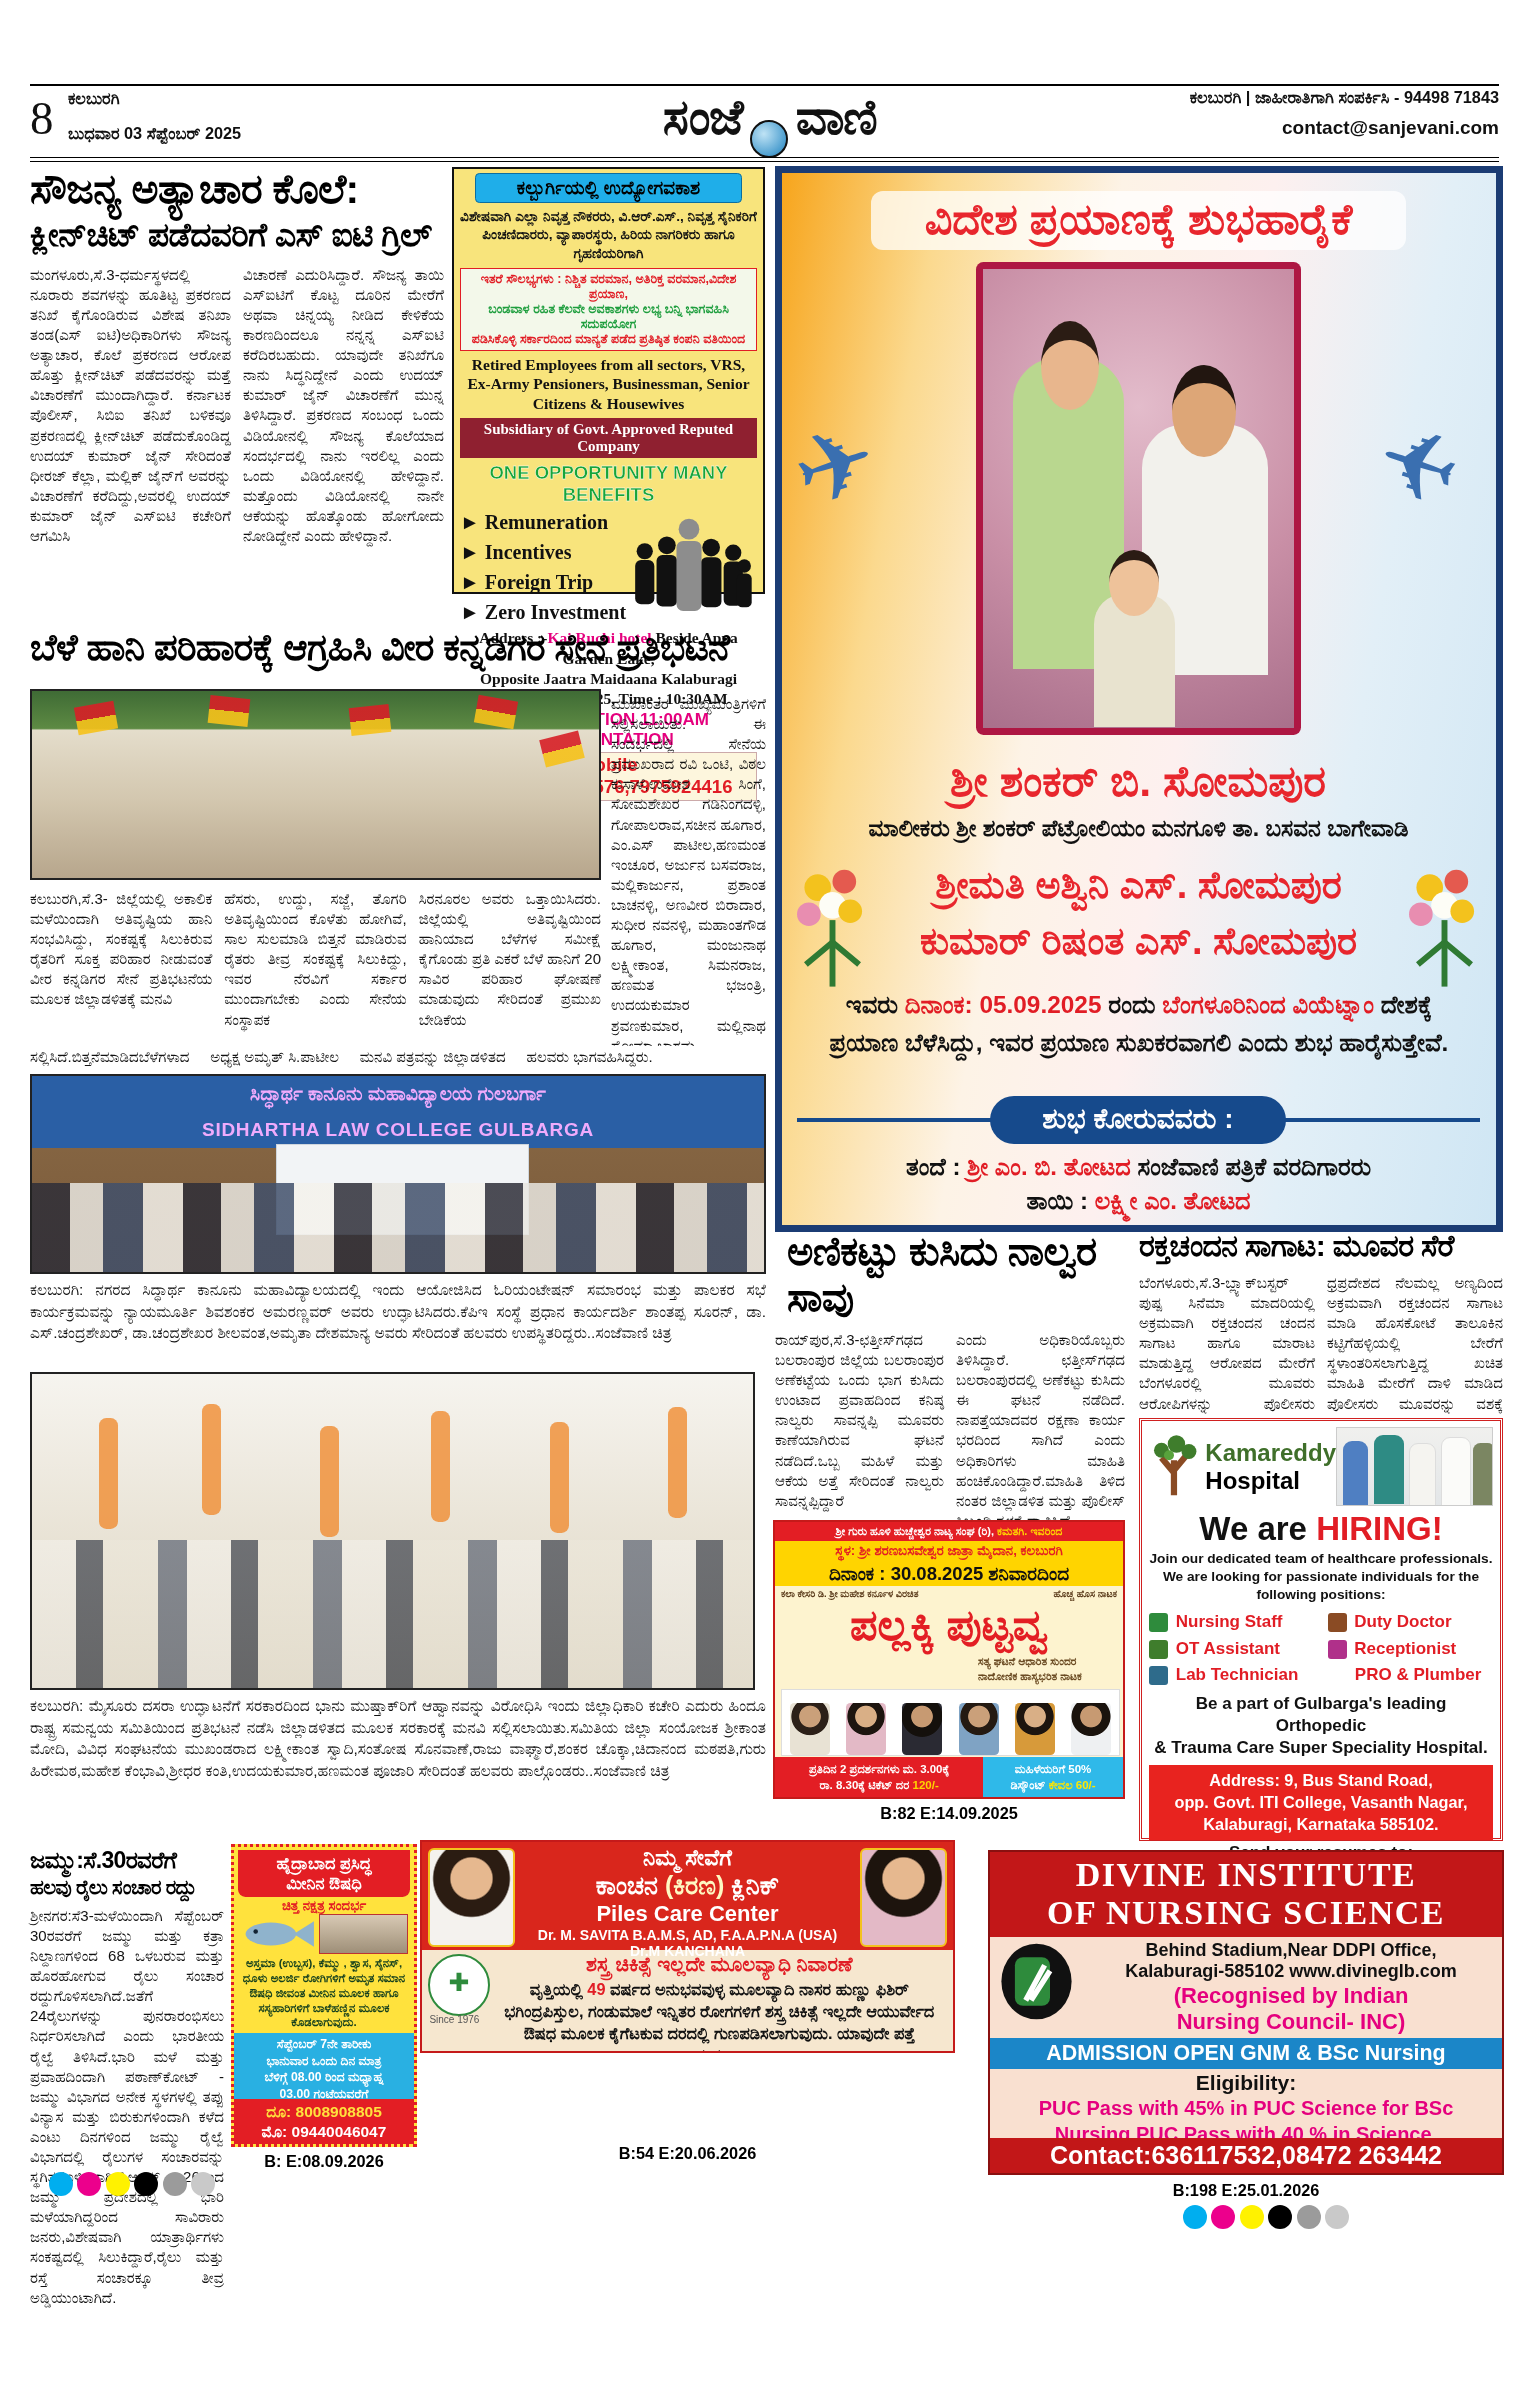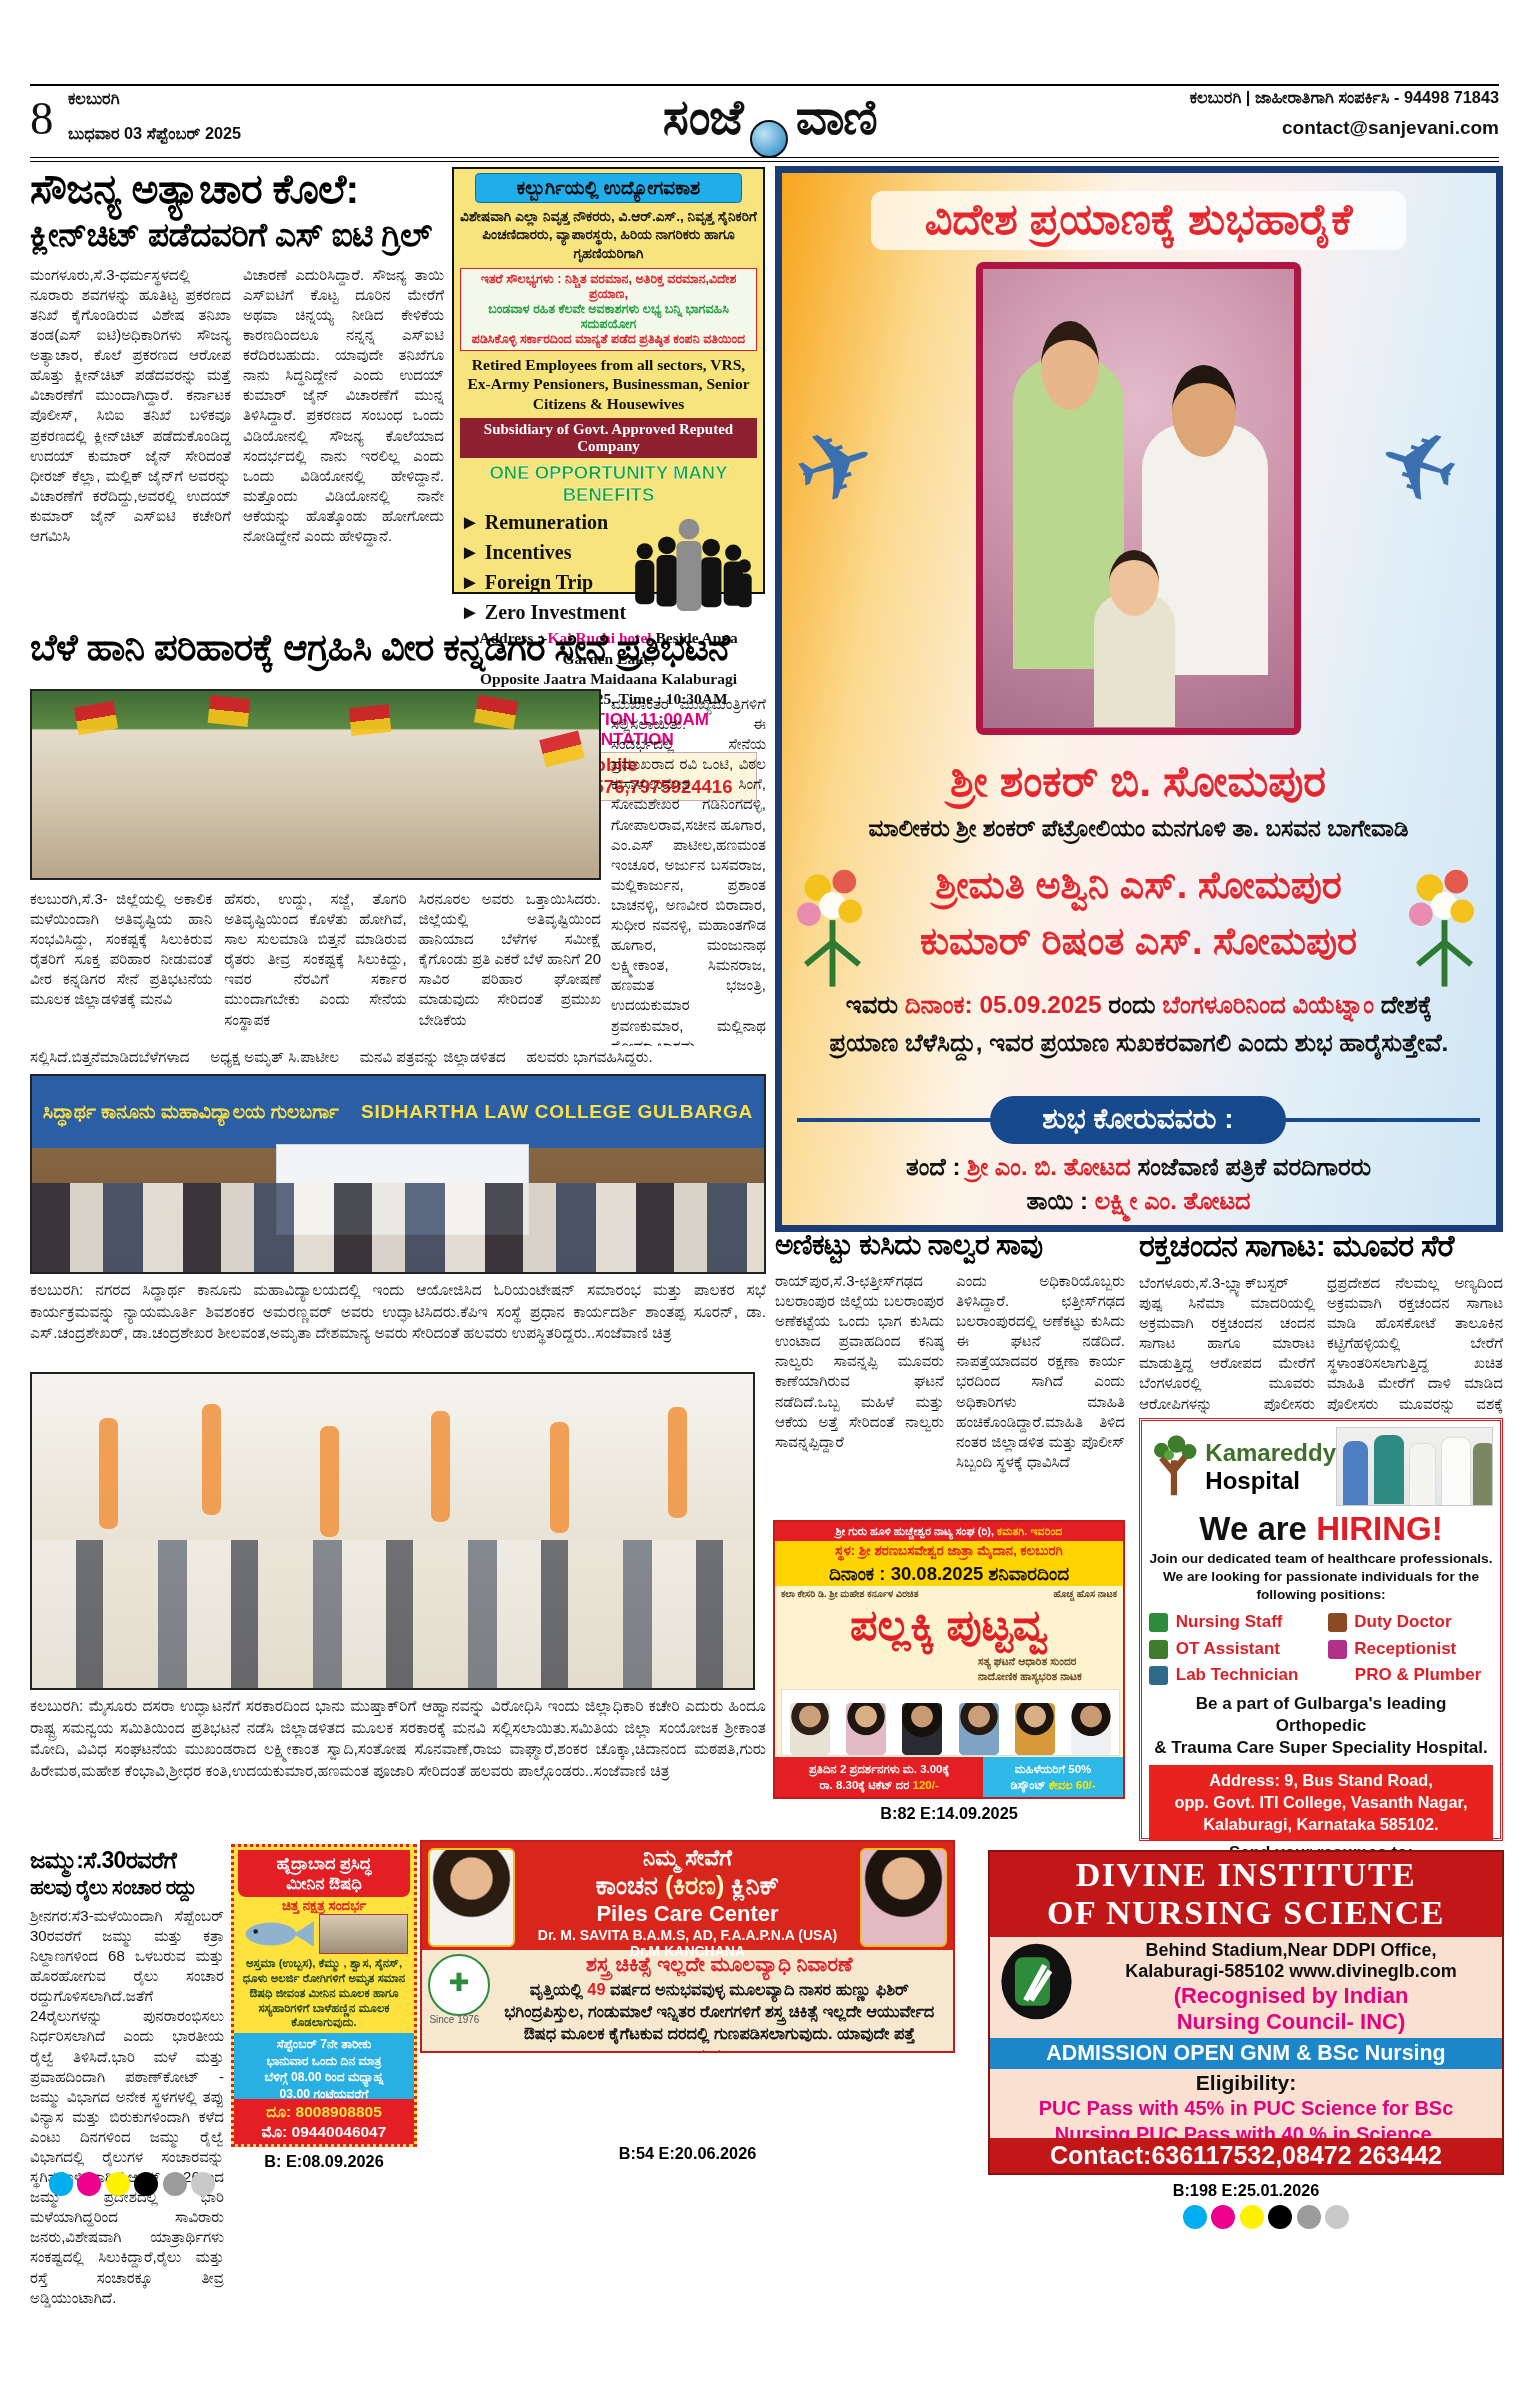--- a/index.html
+++ b/index.html
@@ -168,42 +168,42 @@
   </div>
   <div class="abs kn body-txt" style="left:611px;top:694px;width:155px;height:352px;overflow:hidden;">ಮುಖಾಂತರ ಮುಖ್ಯಮಂತ್ರಿಗಳಿಗೆ ಸಲ್ಲಿಸಲಾಯಿತು. ಈ ಸಂದರ್ಭದಲ್ಲಿ ಸೇನೆಯ ಪ್ರಮುಖರಾದ ರವಿ ಒಂಟಿ, ವಿಠಲ ಕುಸಾಳೆ,ಉಮೇಶ ಸಿಂಗೆ, ಸೋಮಶೇಖರ ಗಡಿನಿಂಗದಳ್ಳಿ, ಗೋಪಾಲರಾವ,ಸಚೀನ ಹೂಗಾರ, ಎಂ.ಎಸ್ ಪಾಟೀಲ,ಹಣಮಂತ ಇಂಚೂರ, ಅರ್ಜುನ ಬಸವರಾಜ, ಮಲ್ಲಿಕಾರ್ಜುನ, ಪ್ರಶಾಂತ ಬಾಚನಳ್ಳಿ, ಅಣವೀರ ಬಿರಾದಾರ, ಸುಧೀರ ನವನಳ್ಳಿ, ಮಹಾಂತಗೌಡ ಹೂಗಾರ, ಮಂಜುನಾಥ ಲಕ್ಷ್ಮೀಕಾಂತ, ಸಿಮನರಾಜ, ಹಣಮತ ಭಜಂತ್ರಿ, ಉದಯಕುಮಾರ ಶ್ರವಣಕುಮಾರ, ಮಲ್ಲಿನಾಥ ಸೋಮಾ,ಭಾಗಮ್ಮ ಚೌಧರಿ.ಗೌಸಮಿಯಾ,ಆರೀಫ್, ರಜನಿಕಾಂತ,ಅಶೇಕ ಸೇರಿದಂತೆ ಹಲವರು ಭಾಗವಹಿಸಿದ್ದರು.</div>
   <div class="abs" style="left:30px;top:889px;width:571px;display:flex;gap:12px;">
     <div class="kn body-txt" style="width:183px;">ಕಲಬುರಗಿ,ಸೆ.3- ಜಿಲ್ಲೆಯಲ್ಲಿ ಅಕಾಲಿಕ ಮಳೆಯಿಂದಾಗಿ ಅತಿವೃಷ್ಟಿಯ ಹಾನಿ ಸಂಭವಿಸಿದ್ದು, ಸಂಕಷ್ಟಕ್ಕೆ ಸಿಲುಕಿರುವ ರೈತರಿಗೆ ಸೂಕ್ತ ಪರಿಹಾರ ನೀಡುವಂತೆ ವೀರ ಕನ್ನಡಿಗರ ಸೇನೆ ಪ್ರತಿಭಟನೆಯ ಮೂಲಕ ಜಿಲ್ಲಾಡಳಿತಕ್ಕೆ ಮನವಿ</div>
     <div class="kn body-txt" style="width:183px;">ಹೆಸರು, ಉದ್ದು, ಸಜ್ಜೆ, ತೊಗರಿ ಅತಿವೃಷ್ಟಿಯಿಂದ ಕೊಳೆತು ಹೋಗಿವೆ, ಸಾಲ ಸುಲಮಾಡಿ ಬಿತ್ತನೆ ಮಾಡಿರುವ ರೈತರು ತೀವ್ರ ಸಂಕಷ್ಟಕ್ಕೆ ಸಿಲುಕಿದ್ದು, ಇವರ ನೆರವಿಗೆ ಸರ್ಕಾರ ಮುಂದಾಗಬೇಕು ಎಂದು ಸೇನೆಯ ಸಂಸ್ಥಾಪಕ</div>
     <div class="kn body-txt" style="width:183px;">ಸಿರನೂರಲ ಅವರು ಒತ್ತಾಯಿಸಿದರು. ಜಿಲ್ಲೆಯಲ್ಲಿ ಅತಿವೃಷ್ಟಿಯಿಂದ ಹಾನಿಯಾದ ಬೆಳೆಗಳ ಸಮೀಕ್ಷೆ ಕೈಗೊಂಡು ಪ್ರತಿ ಎಕರೆ ಬೆಳೆ ಹಾನಿಗೆ 20 ಸಾವಿರ ಪರಿಹಾರ ಘೋಷಣೆ ಮಾಡುವುದು ಸೇರಿದಂತೆ ಪ್ರಮುಖ ಬೇಡಿಕೆಯ</div>
   </div>
   <div class="abs kn" style="left:30px;top:1048px;width:739px;font-size:15px;white-space:pre-wrap;">ಸಲ್ಲಿಸಿದೆ.ಬಿತ್ತನೆಮಾಡಿದಬೆಳೆಗಳಾದ     ಅಧ್ಯಕ್ಷ ಅಮೃತ್ ಸಿ.ಪಾಟೀಲ     ಮನವಿ ಪತ್ರವನ್ನು ಜಿಲ್ಲಾಡಳಿತದ     ಹಲವರು ಭಾಗವಹಿಸಿದ್ದರು.</div>
 
   <div class="abs photo" style="left:30px;top:1074px;width:736px;height:200px;background:linear-gradient(#8a6a46 0%,#7a5a3a 100%);overflow:hidden;">
-    <div style="position:absolute;left:0;top:0;width:100%;height:72px;background:#2a5fa5;color:#fde047;display:flex;justify-content:space-around;align-items:center;">
+    <div style="position:absolute;left:0;top:0;width:100%;height:72px;background:#2a5fa5;color:#f0abfc;display:flex;justify-content:space-around;align-items:center;flex-direction:column;">
       <span class="kn b" style="font-size:19px;">ಸಿದ್ಧಾರ್ಥ ಕಾನೂನು ಮಹಾವಿದ್ಯಾಲಯ ಗುಲಬರ್ಗಾ</span>
       <span class="b" style="font-size:19px;letter-spacing:0.7px;">SIDHARTHA LAW COLLEGE GULBARGA</span>
     </div>
     <div style="position:absolute;left:244px;top:68px;width:251px;height:89px;background:#f2f4f6;border:1.5px solid #cfd6dd;"></div>
     <div style="position:absolute;left:0;bottom:0;width:100%;height:89px;background:repeating-linear-gradient(90deg,#2e2e38 0 38px,#e8e6e0 38px 71px,#41506b 71px 111px,#f4f2ec 111px 151px);opacity:.85;"></div>
   </div>
   <div class="abs kn capt" style="left:30px;top:1279px;width:736px;">ಕಲಬುರಗಿ: ನಗರದ ಸಿದ್ಧಾರ್ಥ ಕಾನೂನು ಮಹಾವಿದ್ಯಾಲಯದಲ್ಲಿ ಇಂದು ಆಯೋಜಿಸಿದ ಓರಿಯಂಟೇಷನ್ ಸಮಾರಂಭ ಮತ್ತು ಪಾಲಕರ ಸಭೆ ಕಾರ್ಯಕ್ರಮವನ್ನು ನ್ಯಾಯಮೂರ್ತಿ ಶಿವಶಂಕರ ಅಮರಣ್ಣವರ್ ಅವರು ಉದ್ಘಾಟಿಸಿದರು.ಕೆಪಿಇ ಸಂಸ್ಥೆ ಪ್ರಧಾನ ಕಾರ್ಯದರ್ಶಿ ಶಾಂತಪ್ಪ ಸೂರನ್, ಡಾ. ಎಸ್.ಚಂದ್ರಶೇಖರ್, ಡಾ.ಚಂದ್ರಶೇಖರ ಶೀಲವಂತ,ಅಮೃತಾ ದೇಶಮಾನ್ಯ ಅವರು ಸೇರಿದಂತೆ ಹಲವರು ಉಪಸ್ಥಿತರಿದ್ದರು..ಸಂಜೆವಾಣಿ ಚಿತ್ರ</div>
 
   <div class="abs photo" style="left:30px;top:1372px;width:725px;height:318px;background:linear-gradient(#f6f4ef 0%,#e8e2d4 55%,#cdc3ad 100%);overflow:hidden;">
     <div class="scarf" style="left:67px;top:44px;"></div>
     <div class="scarf" style="left:170px;top:30px;"></div>
     <div class="scarf" style="left:288px;top:52px;"></div>
     <div class="scarf" style="left:399px;top:37px;"></div>
     <div class="scarf" style="left:518px;top:48px;"></div>
     <div class="scarf" style="left:636px;top:33px;"></div>
     <div style="position:absolute;left:0;bottom:0;width:100%;height:148px;background:repeating-linear-gradient(90deg,#f2efe8 0 44px,#3a3f4a 44px 71px,#ece7da 71px 126px,#5a6272 126px 155px);opacity:.7;"></div>
   </div>
   <div class="abs kn capt" style="left:30px;top:1695px;width:736px;">ಕಲಬುರಗಿ: ಮೈಸೂರು ದಸರಾ ಉದ್ಘಾಟನೆಗೆ ಸರಕಾರದಿಂದ ಭಾನು ಮುಷ್ತಾಕ್‌ರಿಗೆ ಆಹ್ವಾನವನ್ನು ವಿರೋಧಿಸಿ ಇಂದು ಜಿಲ್ಲಾಧಿಕಾರಿ ಕಚೇರಿ ಎದುರು ಹಿಂದೂ ರಾಷ್ಟ್ರ ಸಮನ್ವಯ ಸಮಿತಿಯಿಂದ ಪ್ರತಿಭಟನೆ ನಡೆಸಿ ಜಿಲ್ಲಾಡಳಿತದ ಮೂಲಕ ಸರಕಾರಕ್ಕೆ ಮನವಿ ಸಲ್ಲಿಸಲಾಯಿತು.ಸಮಿತಿಯ ಜಿಲ್ಲಾ ಸಂಯೋಜಕ ಶ್ರೀಕಾಂತ ಮೋದಿ, ವಿವಿಧ ಸಂಘಟನೆಯ ಮುಖಂಡರಾದ ಲಕ್ಷ್ಮೀಕಾಂತ ಸ್ವಾದಿ,ಸಂತೋಷ ಸೊನವಾಣೆ,ರಾಜು ವಾಘ್ಮಾರೆ,ಶಂಕರ ಚೊಕ್ಕಾ,ಚಿದಾನಂದ ಮಠಪತಿ,ಗುರು ಹಿರೇಮಠ,ಮಹೇಶ ಕೆಂಭಾವಿ,ಶ್ರೀಧರ ಕಂತಿ,ಉದಯಕುಮಾರ,ಹಣಮಂತ ಪೂಜಾರಿ ಸೇರಿದಂತೆ ಹಲವರು ಪಾಲ್ಗೊಂಡರು..ಸಂಜೆವಾಣಿ ಚಿತ್ರ</div>
 
   <div class="abs" style="left:775px;top:1229px;width:350px;">
-    <div class="kn headline" style="font-size:28px;">ಅಣಿಕಟ್ಟು ಕುಸಿದು ನಾಲ್ವರ ಸಾವು</div>
+    <div class="kn headline" style="font-size:40px;margin-left:12px;">ಅಣಿಕಟ್ಟು ಕುಸಿದು ನಾಲ್ವರ ಸಾವು</div>
     <div style="display:flex;gap:12px;margin-top:9px;">
       <div class="kn body-txt" style="width:169px;">ರಾಯ್‌ಪುರ,ಸೆ.3-ಛತ್ತೀಸ್‌ಗಢದ ಬಲರಾಂಪುರ ಜಿಲ್ಲೆಯ ಬಲರಾಂಪುರ ಅಣೆಕಟ್ಟೆಯ ಒಂದು ಭಾಗ ಕುಸಿದು ಉಂಟಾದ ಪ್ರವಾಹದಿಂದ ಕನಿಷ್ಠ ನಾಲ್ವರು ಸಾವನ್ನಪ್ಪಿ ಮೂವರು ಕಾಣೆಯಾಗಿರುವ ಘಟನೆ ನಡೆದಿದೆ.ಒಬ್ಬ ಮಹಿಳೆ ಮತ್ತು ಆಕೆಯ ಅತ್ತೆ ಸೇರಿದಂತೆ ನಾಲ್ವರು ಸಾವನ್ನಪ್ಪಿದ್ದಾರೆ</div>
       <div class="kn body-txt" style="width:169px;">ಎಂದು ಅಧಿಕಾರಿಯೊಬ್ಬರು ತಿಳಿಸಿದ್ದಾರೆ. ಛತ್ತೀಸ್‌ಗಢದ ಬಲರಾಂಪುರದಲ್ಲಿ ಅಣೆಕಟ್ಟು ಕುಸಿದು ಈ ಘಟನೆ ನಡೆದಿದೆ. ನಾಪತ್ತೆಯಾದವರ ರಕ್ಷಣಾ ಕಾರ್ಯ ಭರದಿಂದ ಸಾಗಿದೆ ಎಂದು ಅಧಿಕಾರಿಗಳು ಮಾಹಿತಿ ಹಂಚಿಕೊಂಡಿದ್ದಾರೆ.ಮಾಹಿತಿ ತಿಳಿದ ನಂತರ ಜಿಲ್ಲಾಡಳಿತ ಮತ್ತು ಪೊಲೀಸ್ ಸಿಬ್ಬಂದಿ ಸ್ಥಳಕ್ಕೆ ಧಾವಿಸಿದೆ</div>
     </div>
   </div>
 
   <div class="abs" style="left:1139px;top:1229px;width:364px;">
     <div class="kn headline" style="font-size:30px;">ರಕ್ತಚಂದನ ಸಾಗಾಟ: ಮೂವರ ಸೆರೆ</div>
     <div style="display:flex;gap:12px;margin-top:9px;">
       <div class="kn body-txt" style="width:176px;">ಬೆಂಗಳೂರು,ಸೆ.3-ಬ್ಲ್ಯಾಕ್‌ಬಸ್ಟರ್ ಪುಷ್ಪ ಸಿನೆಮಾ ಮಾದರಿಯಲ್ಲಿ ಅಕ್ರಮವಾಗಿ ರಕ್ತಚಂದನ ಚಂದನ ಸಾಗಾಟ ಹಾಗೂ ಮಾರಾಟ ಮಾಡುತ್ತಿದ್ದ ಆರೋಪದ ಮೇರೆಗೆ ಬೆಂಗಳೂರಲ್ಲಿ ಮೂವರು ಆರೋಪಿಗಳನ್ನು ಪೊಲೀಸರು ಬಂಧಿಸಿದ್ದಾರೆ.ಅಂ</div>

